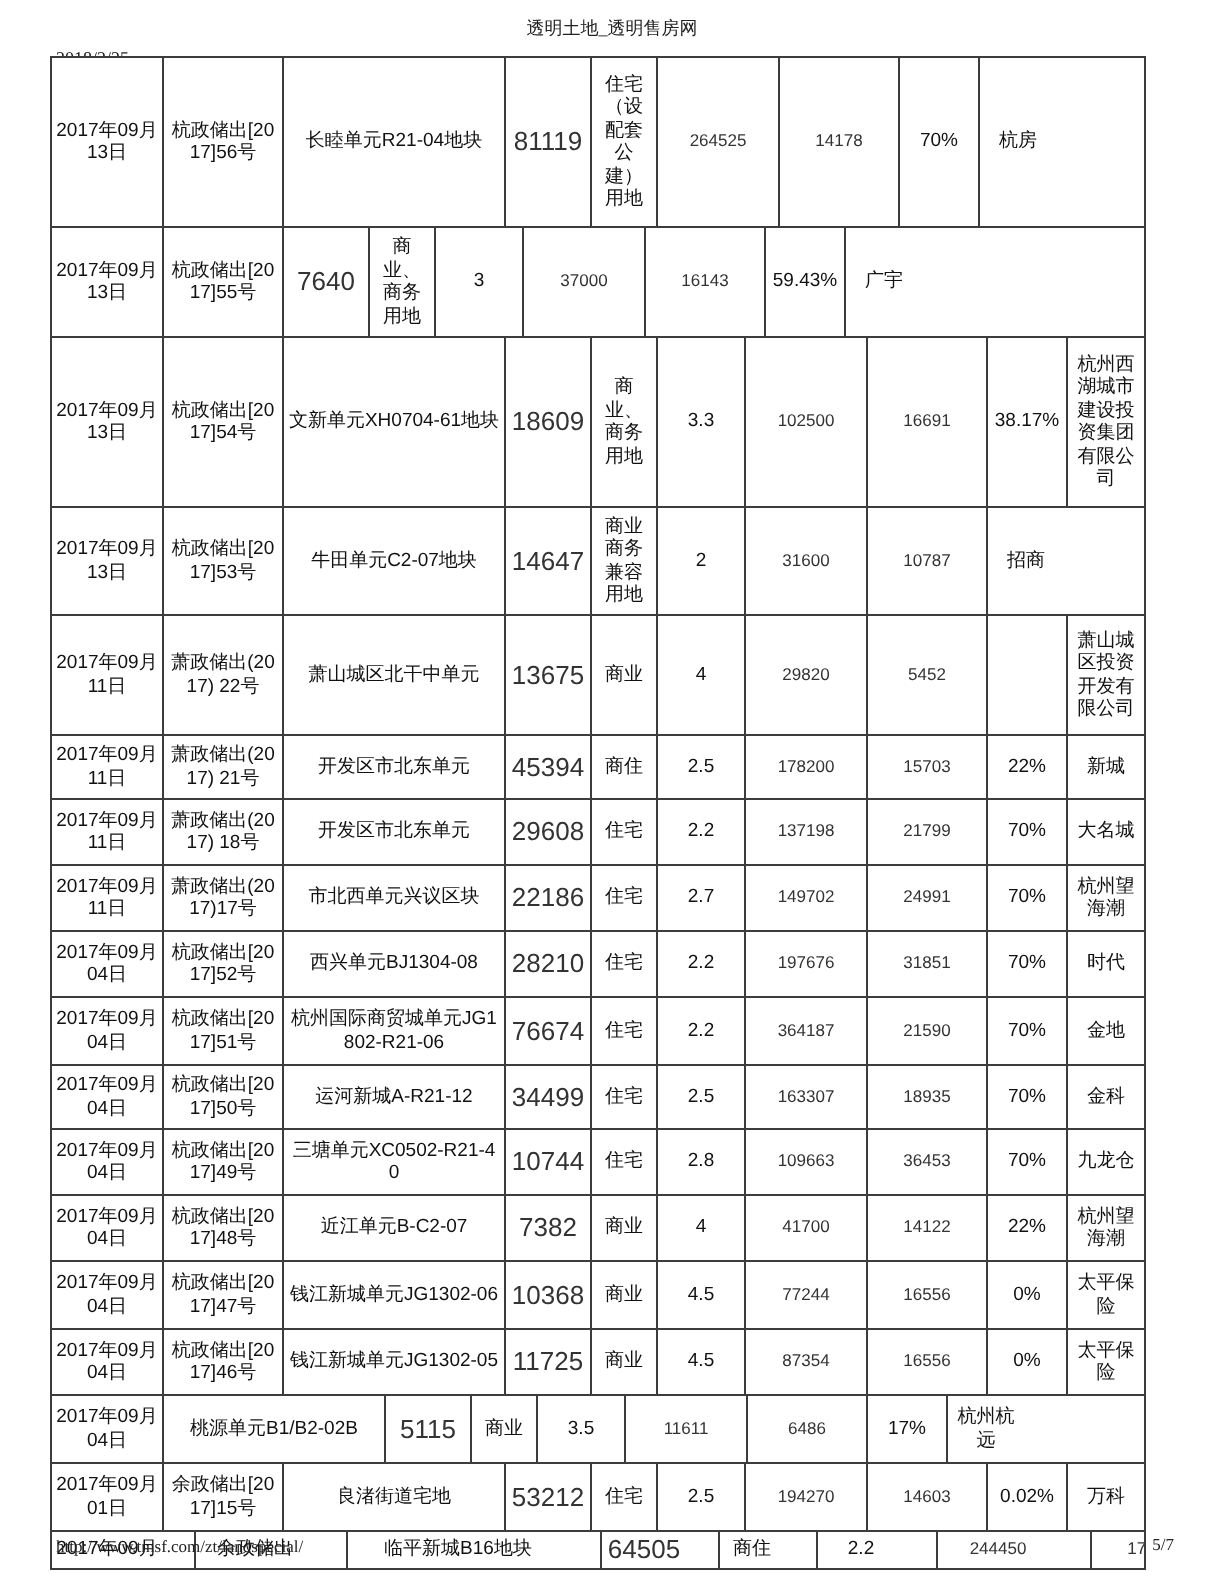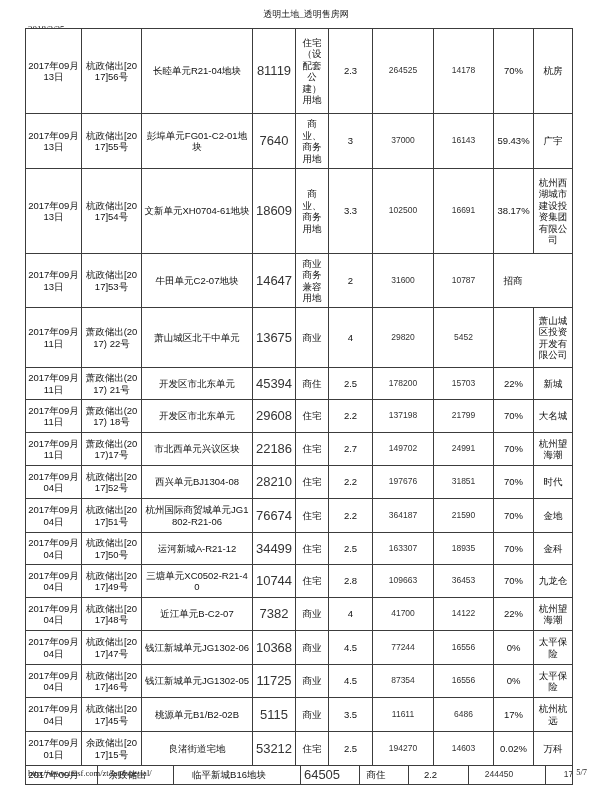--- a/index.html
+++ b/index.html
@@ -79,30 +79,28 @@
     <span class="page-title">透明土地_透明售房网</span>
   </div>
 
   <div class="land-table" id="land-table">
       <div class="trow" style="height: 84px;">
         <div class="tcell c0">2017年09月13日</div>
         <div class="tcell c1">杭政储出[2017]56号</div>
         <div class="tcell c2">长睦单元R21-04地块</div>
         <div class="tcell c3">81119</div>
         <div class="tcell c4">住宅（设配套公建）用地</div>
-        <div class="tcell c5">2.3</div>
         <div class="tcell c6">264525</div>
         <div class="tcell c7">14178</div>
         <div class="tcell c8">70%</div>
         <div class="tcell c9">杭房</div>
       </div>
       <div class="trow" style="height: 54px;">
         <div class="tcell c0">2017年09月13日</div>
         <div class="tcell c1">杭政储出[2017]55号</div>
-        <div class="tcell c2">彭埠单元FG01-C2-01地块</div>
         <div class="tcell c3">7640</div>
         <div class="tcell c4">商业、商务用地</div>
         <div class="tcell c5">3</div>
         <div class="tcell c6">37000</div>
         <div class="tcell c7">16143</div>
         <div class="tcell c8">59.43%</div>
         <div class="tcell c9">广宇</div>
       </div>
       <div class="trow" style="height: 84px;">
         <div class="tcell c0">2017年09月13日</div>
@@ -254,21 +252,20 @@
         <div class="tcell c3">11725</div>
         <div class="tcell c4">商业</div>
         <div class="tcell c5">4.5</div>
         <div class="tcell c6">87354</div>
         <div class="tcell c7">16556</div>
         <div class="tcell c8">0%</div>
         <div class="tcell c9">太平保险</div>
       </div>
       <div class="trow" style="height: 33px;">
         <div class="tcell c0">2017年09月04日</div>
-        <div class="tcell c1">杭政储出[2017]45号</div>
         <div class="tcell c2">桃源单元B1/B2-02B</div>
         <div class="tcell c3">5115</div>
         <div class="tcell c4">商业</div>
         <div class="tcell c5">3.5</div>
         <div class="tcell c6">11611</div>
         <div class="tcell c7">6486</div>
         <div class="tcell c8">17%</div>
         <div class="tcell c9">杭州杭远</div>
       </div>
       <div class="trow" style="height: 33px;">

